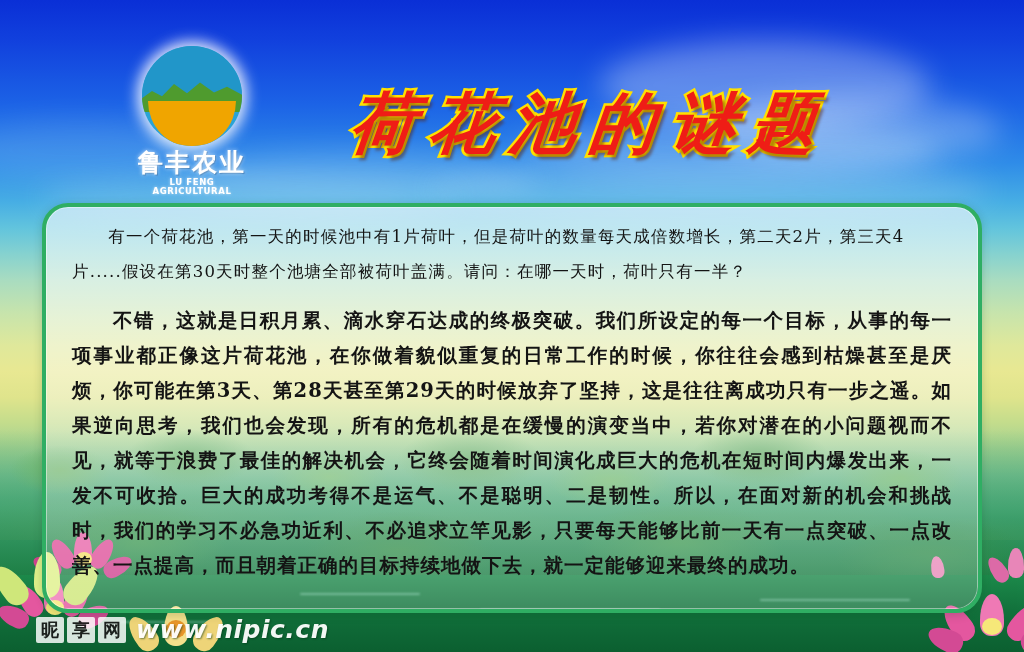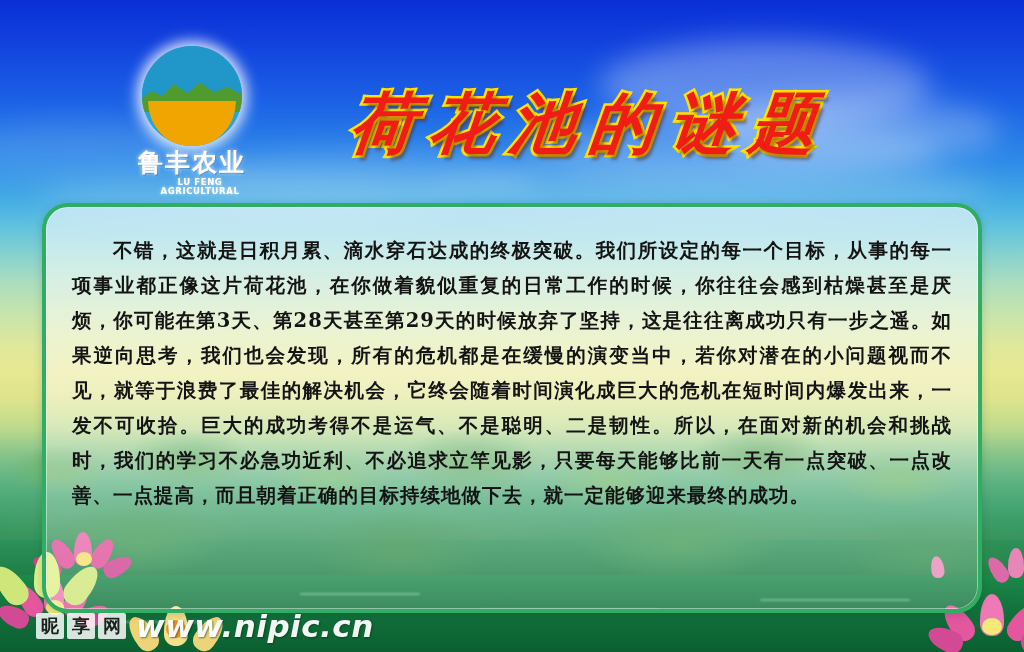--- a/index.html
+++ b/index.html
@@ -104,21 +104,21 @@
     clip-path:polygon(0% 62%,10% 42%,20% 56%,32% 22%,45% 48%,58% 18%,72% 46%,85% 30%,100% 52%,100% 100%,0% 100%);}
   .logo-sun{position:absolute;left:6px;top:55px;width:88px;height:46px;background:#f0a500;
     border-radius:0 0 50% 50%/0 0 100% 100%;}
   .logo-cn{
     position:absolute;left:0;top:104px;width:122px;text-align:center;
     color:#ffffff;font-size:25px;font-weight:bold;letter-spacing:2px;line-height:1;
     font-family:"DejaVu Sans","Liberation Sans",sans-serif;
     text-shadow:0 0 4px rgba(255,255,255,.8),1px 1px 1px rgba(0,60,120,.5);
   }
   .logo-en{
-    position:absolute;left:8px;top:132px;width:122px;text-align:center;
+    position:absolute;left:0;top:132px;width:122px;text-align:center;
     color:#ffffff;font-size:8.5px;font-weight:bold;letter-spacing:.6px;line-height:1;
     font-family:"DejaVu Sans","Liberation Sans",sans-serif;
     text-shadow:0 0 3px rgba(255,255,255,.7);
   }
 
   
   #title{
     position:absolute;left:300px;top:78px;width:580px;height:92px;
     display:flex;align-items:center;justify-content:center;
   }
@@ -174,21 +174,21 @@
   }
   #wm-cn{
     display:flex;gap:3px;
   }
   #wm-cn span{
     display:inline-block;width:28px;height:26px;line-height:26px;text-align:center;
     background:rgba(255,255,255,.88);color:#1d1d1d;font-size:18px;font-weight:bold;
     font-family:"DejaVu Sans","Liberation Sans",sans-serif;border-radius:2px;
   }
   #wm-url{
-    color:#ffffff;font-size:31px;font-weight:bold;font-style:italic;letter-spacing:.5px;
+    color:#ffffff;font-size:25px;font-weight:bold;font-style:italic;letter-spacing:.5px;
     font-family:"DejaVu Sans","Liberation Sans",sans-serif;
     text-shadow:1px 1px 2px rgba(0,50,20,.55);
   }
   #id-strip{
     position:absolute;right:8px;bottom:9px;
     color:rgba(255,255,255,.92);font-size:12.5px;letter-spacing:.2px;
     font-family:"DejaVu Sans","Liberation Sans",sans-serif;
     text-shadow:0 1px 2px rgba(0,50,20,.6);
   }
 </style>
@@ -271,20 +271,21 @@
     <div class="logo-cn">鲁丰农业</div>
     <div class="logo-en">LU FENG AGRICULTURAL</div>
   </div>
 
   <div id="title">
     <div class="txt">荷花池的谜题</div>
   </div>
 
   <div id="panel">
     <div class="inner">
+      <p class="han p-intro">有一个荷花池，第一天的时候池中有1片荷叶，但是荷叶的数量每天成倍数增长，第二天2片，第三天4片.....假设在第30天时整个池塘全部被荷叶盖满。请问：在哪一天时，荷叶只有一半？</p>
       <p class="han p-body">不错，这就是日积月累、滴水穿石达成的终极突破。我们所设定的每一个目标，从事的每一项事业都正像这片荷花池，在你做着貌似重复的日常工作的时候，你往往会感到枯燥甚至是厌烦，你可能在第3天、第28天甚至第29天的时候放弃了坚持，这是往往离成功只有一步之遥。如果逆向思考，我们也会发现，所有的危机都是在缓慢的演变当中，若你对潜在的小问题视而不见，就等于浪费了最佳的解决机会，它终会随着时间演化成巨大的危机在短时间内爆发出来，一发不可收拾。巨大的成功考得不是运气、不是聪明、二是韧性。所以，在面对新的机会和挑战时，我们的学习不必急功近利、不必追求立竿见影，只要每天能够比前一天有一点突破、一点改善、一点提高，而且朝着正确的目标持续地做下去，就一定能够迎来最终的成功。</p>
     </div>
   </div>
 
   <div id="watermark">
     <div id="wm-cn">
       <span>昵</span>
       <span>享</span>
       <span>网</span>
     </div>

